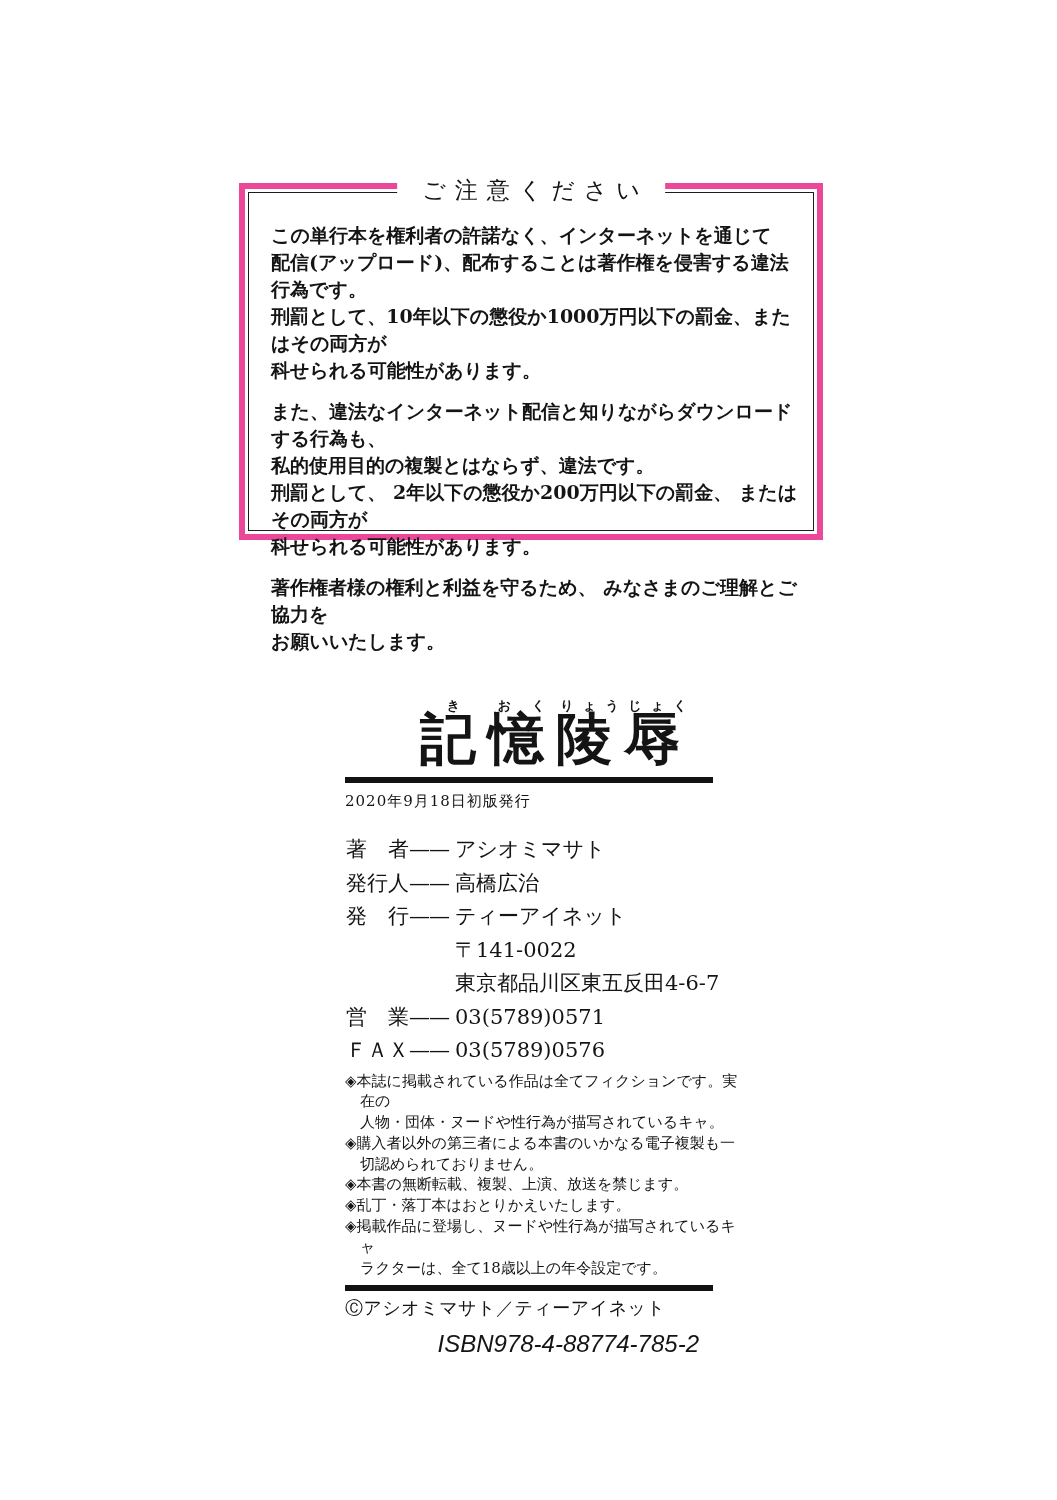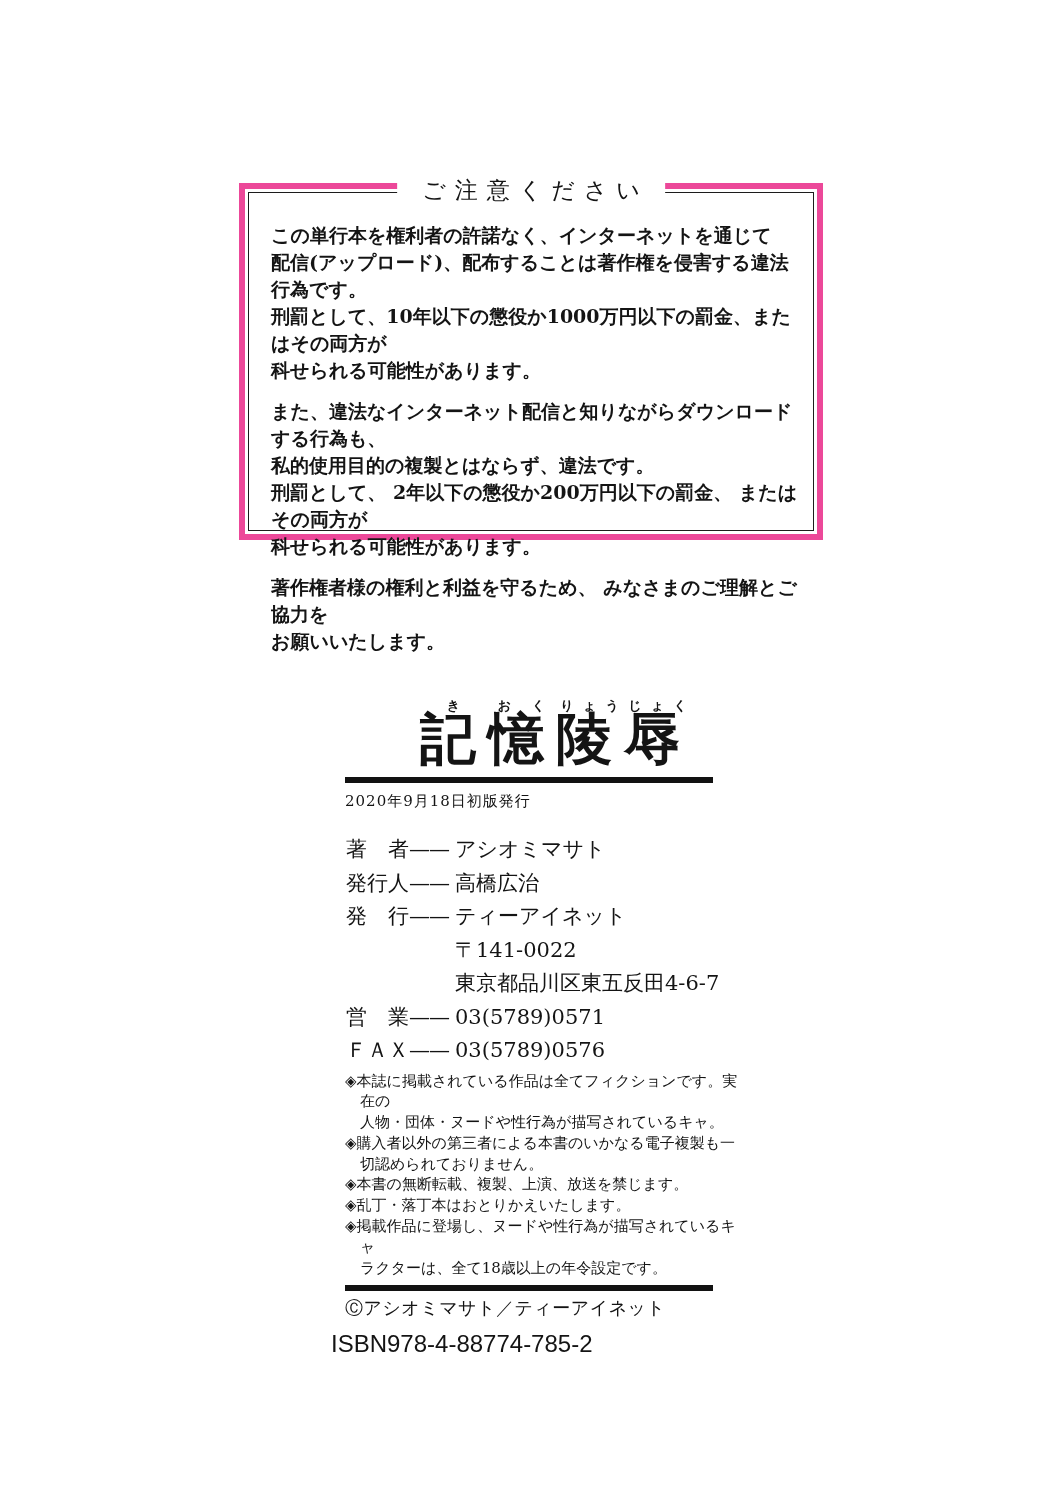--- a/index.html
+++ b/index.html
@@ -68,21 +68,21 @@
     font-size: 15px; line-height: 20.8px;
     padding-left: 15px; text-indent: -15px;
     white-space: pre-line;
   }
 
   .copyright-line { font-size: 18px; margin-top: 5px; letter-spacing: 0.5px; }
 
   .isbn-line {
     font-family: "Liberation Sans", "DejaVu Sans", sans-serif;
     font-size: 24px; margin-top: 10px;
-    text-align: left; position: relative; left: -14px;
+    text-align: right; position: relative; left: -14px; font-style: italic;
   }
 </style>
 </head>
 <body>
 
 <div class="notice-box">
   <div class="notice-inner"></div>
   <div class="notice-title">ご注意ください</div>
   <div class="notice-content">
     <p>この単行本を権利者の許諾なく、インターネットを通じて

